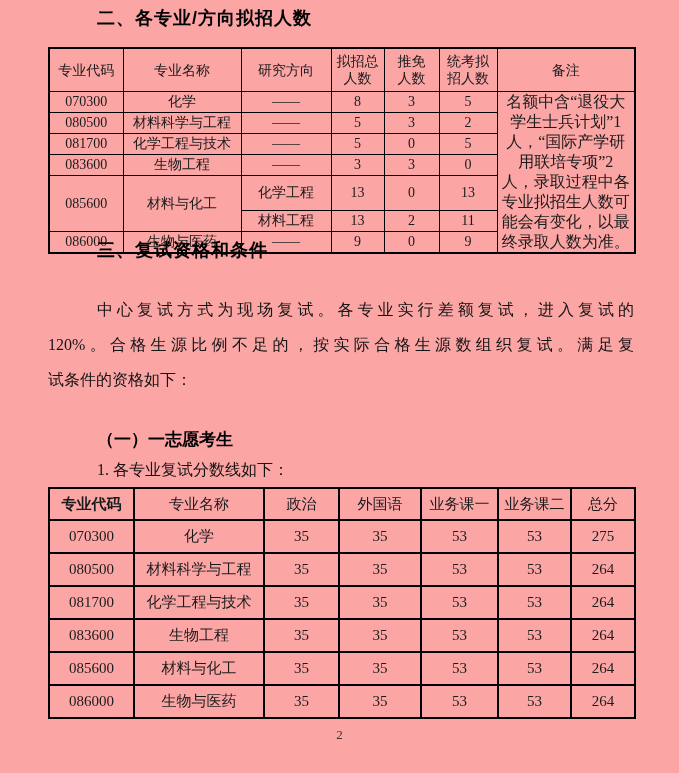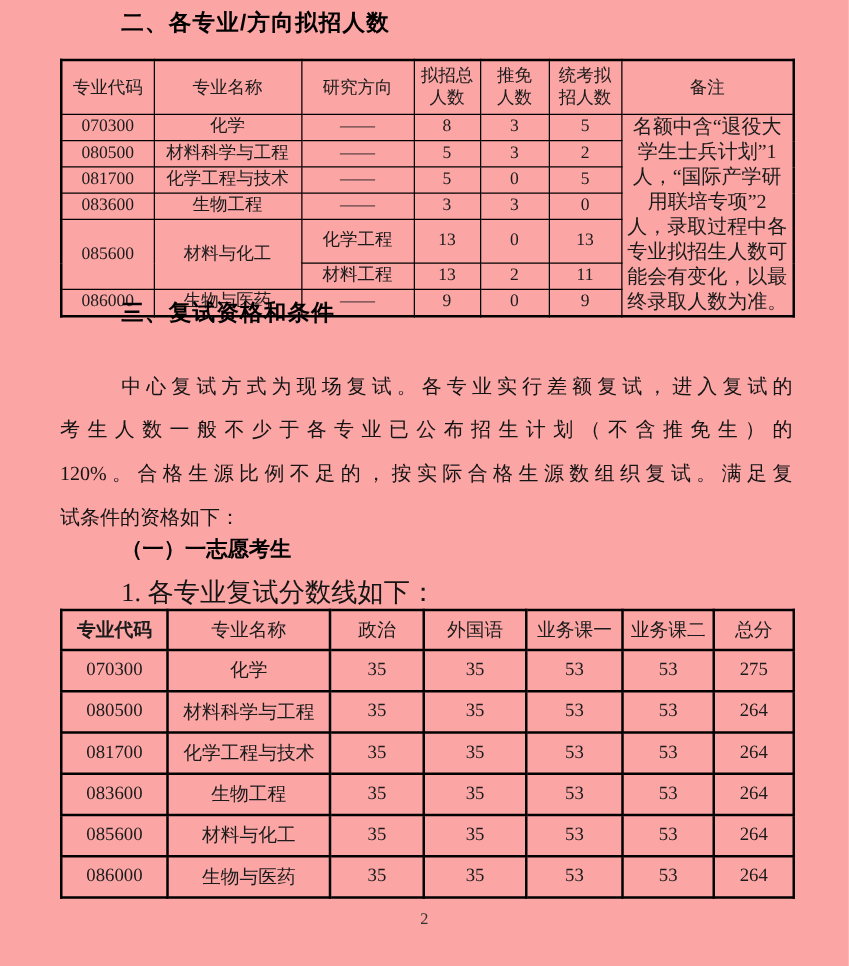--- a/index.html
+++ b/index.html
@@ -31,21 +31,21 @@
   }
   
   .para{position:absolute;left:48px;top:292px;width:586px;font-size:16px;color:#141414;}
   .pline{height:35px;line-height:35px;text-align:justify;text-align-last:justify;white-space:nowrap;}
   .pline.first{text-indent:49px;}
   .pline.last{text-align-last:left;white-space:normal;}
   .sub-title{
     position:absolute;left:97px;margin:0;font-size:17px;font-weight:700;color:#000;
     font-family:"Liberation Serif","DejaVu Serif",serif;white-space:nowrap;
   }
-  .list-line{position:absolute;left:97px;font-size:21px;color:#141414;white-space:nowrap;}
+  .list-line{position:absolute;left:97px;font-size:16px;color:#141414;white-space:nowrap;}
   
   .tbl2{top:487px;font-size:15px;border:2px solid #000;}
   .tbl2 th,.tbl2 td{border:2px solid #000;}
   .tbl2 .hdr th{height:30px;}
   .tbl2 td{height:31px;}
   .tbl2 .hdr th.bold{font-weight:700;}
   .pageno{
     position:absolute;left:0;top:727px;width:679px;text-align:center;
     font-size:13px;color:#333;
   }
@@ -142,21 +142,20 @@
       <td>0</td>
       <td>9</td>
     </tr>
   </tbody>
     </table>
 
   <h2 class="sec-title" style="top:238px">三、复试资格和条件</h2>
 
   <div class="para">
     <div class="pline first">中心复试方式为现场复试。各专业实行差额复试，进入复试的</div>
-    <div class="pline">考生人数一般不少于各专业已公布招生计划（不含推免生）的</div>
     <div class="pline">120%。合格生源比例不足的，按实际合格生源数组织复试。满足复</div>
     <div class="pline last">试条件的资格如下：</div>
   </div>
 
   <h3 class="sub-title" style="top:428px">（一）一志愿考生</h3>
 
   <div class="list-line" style="top:460px">1. 各专业复试分数线如下：</div>
 
   <table class="tbl tbl2">
     <colgroup>

